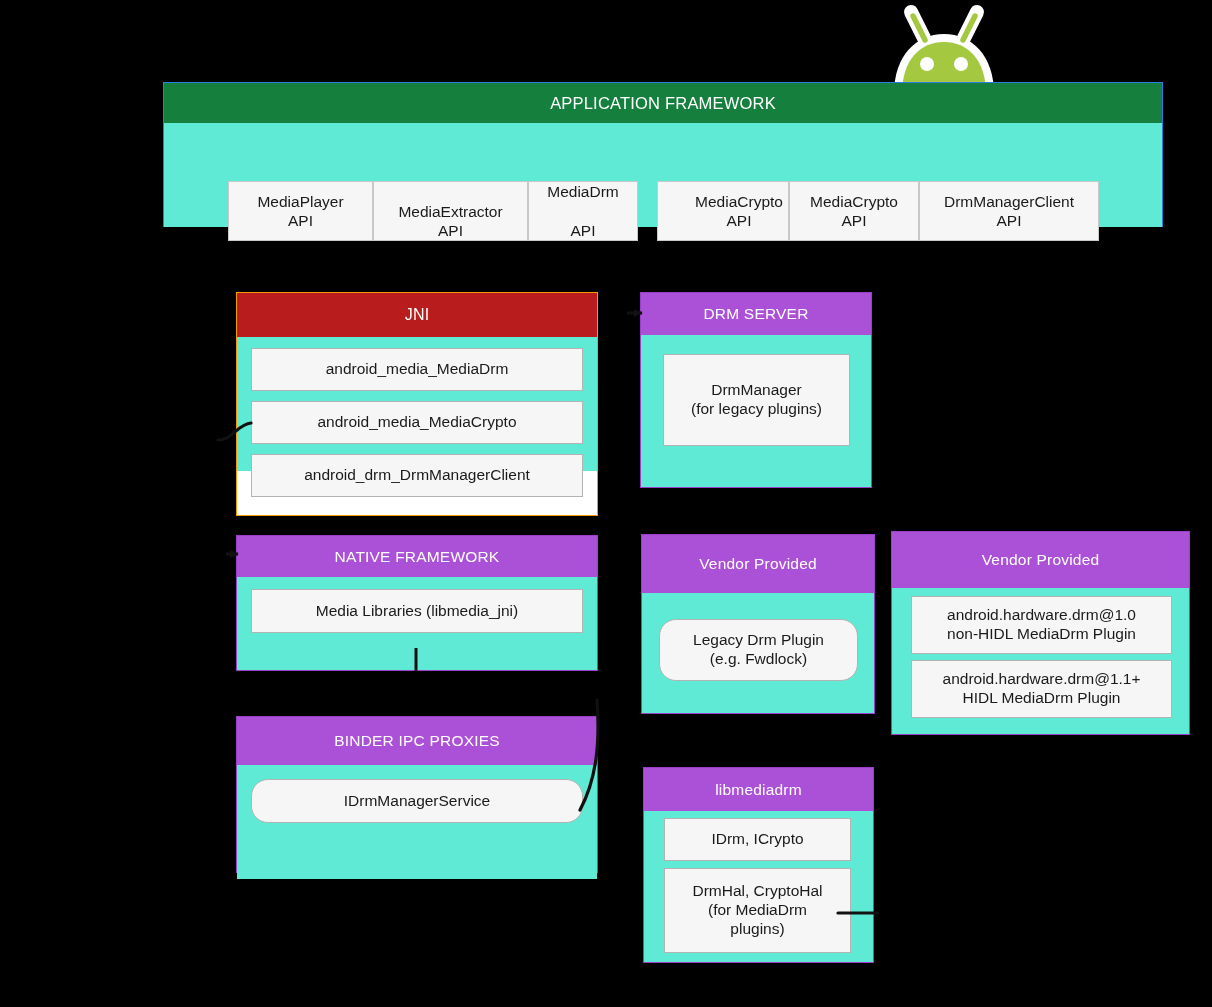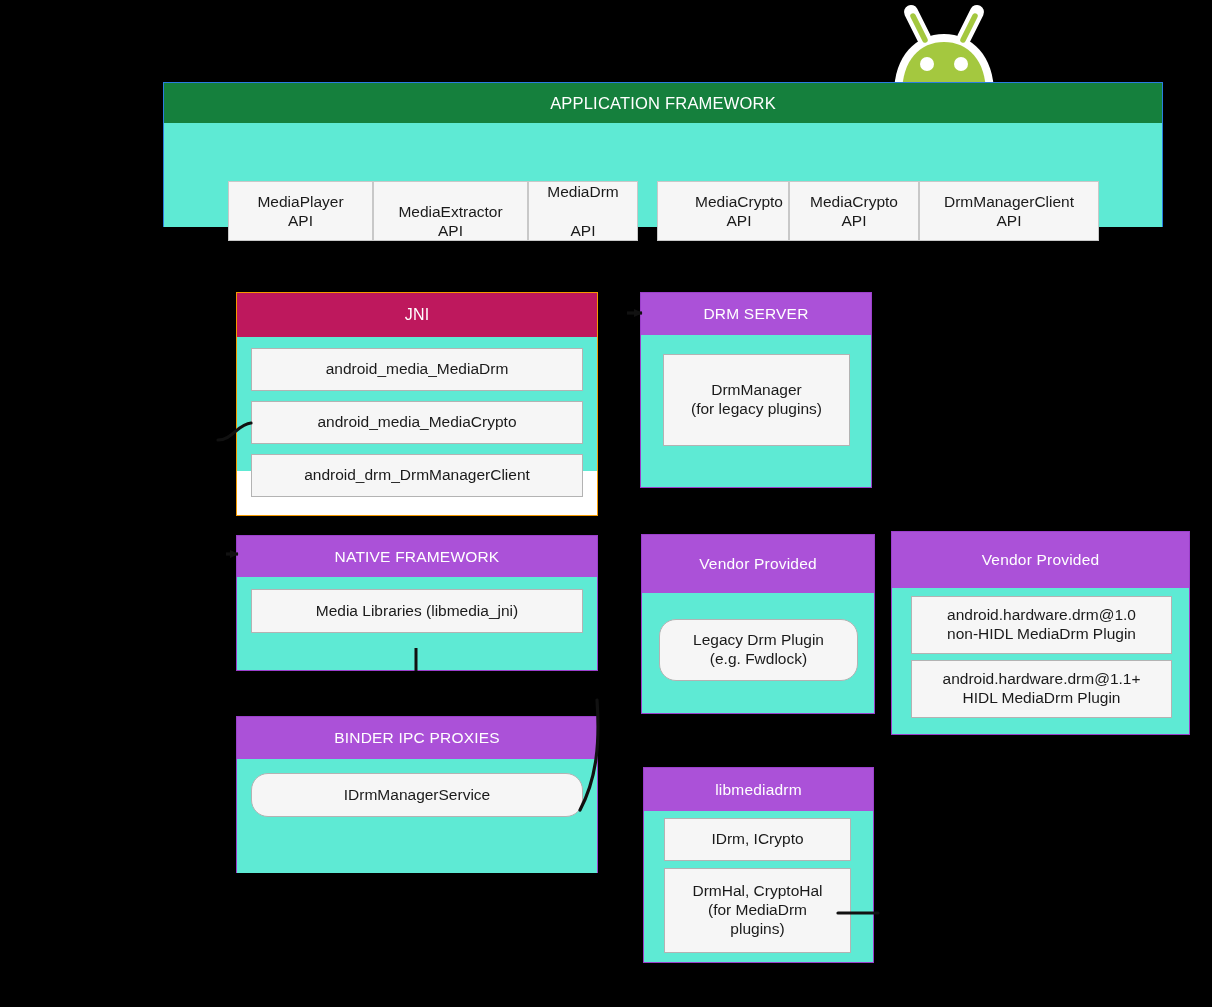--- a/index.html
+++ b/index.html
@@ -98,21 +98,21 @@
   
   #jni {
     left: 236px;
     top: 292px;
     width: 362px;
     height: 224px;
     border: 1px solid #f59a00;
   }
   #jni .panel-head {
     height: 44px;
-    background: #be185d;
+    background: #b91c1c;
     font-size: 16px;
     font-weight: 500;
   }
   #jni .panel-body { height: 134px; }
 
   
   #drm-server {
     left: 640px;
     top: 292px;
     width: 232px;
@@ -177,21 +177,21 @@
 
   
   #binder-ipc {
     left: 236px;
     top: 716px;
     width: 362px;
     height: 157px;
     border: 1px solid #9b3fcb;
   }
   #binder-ipc .panel-head {
-    height: 42px;
+    height: 48px;
     background: #ab51d8;
     font-size: 15.5px;
     font-weight: 500;
   }
   #binder-ipc .panel-body { height: 114px; }
 
   
   #libmediadrm {
     left: 643px;
     top: 767px;

